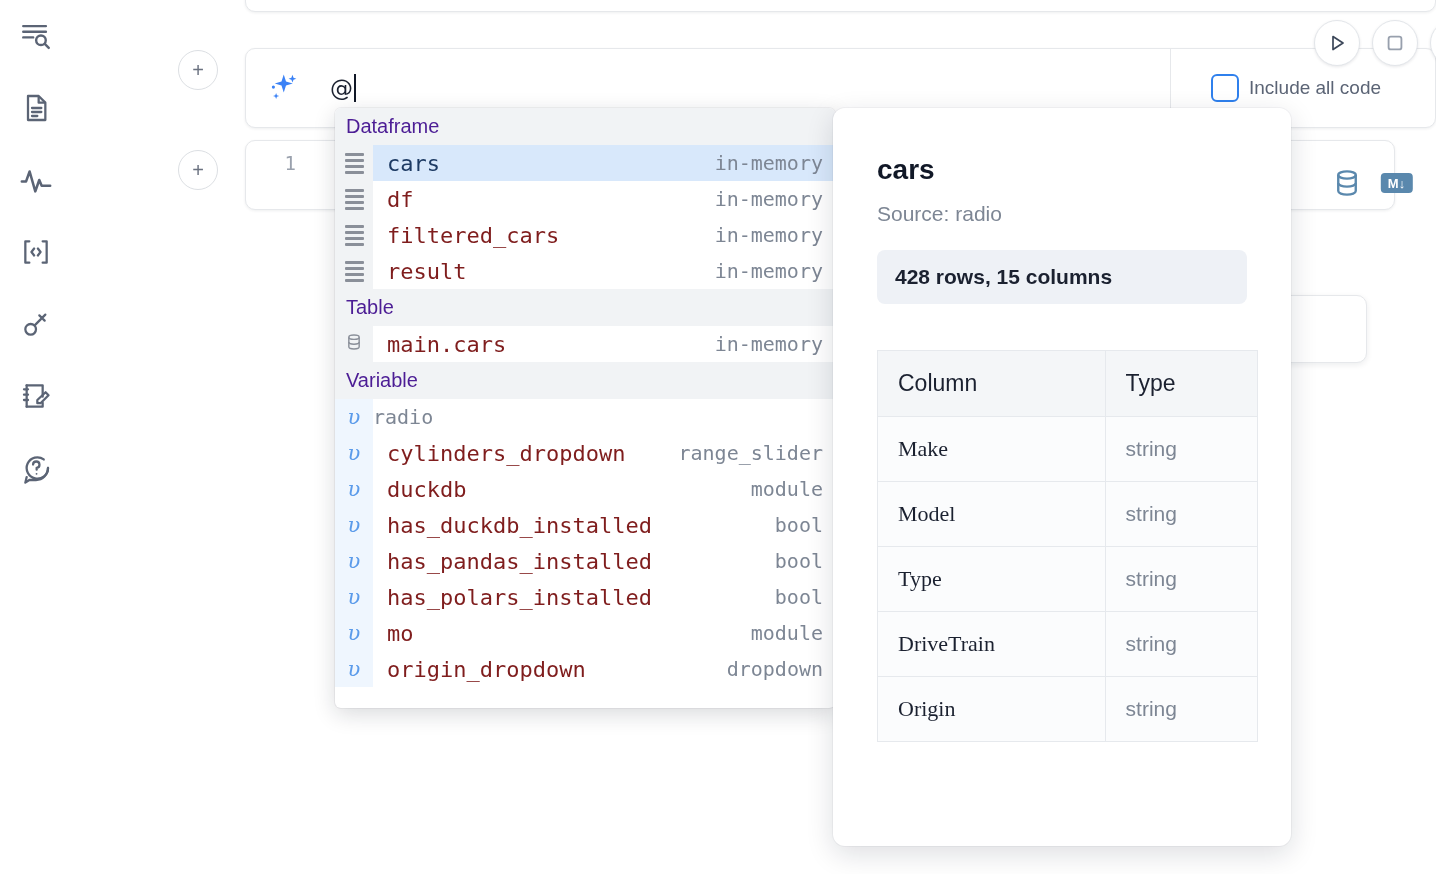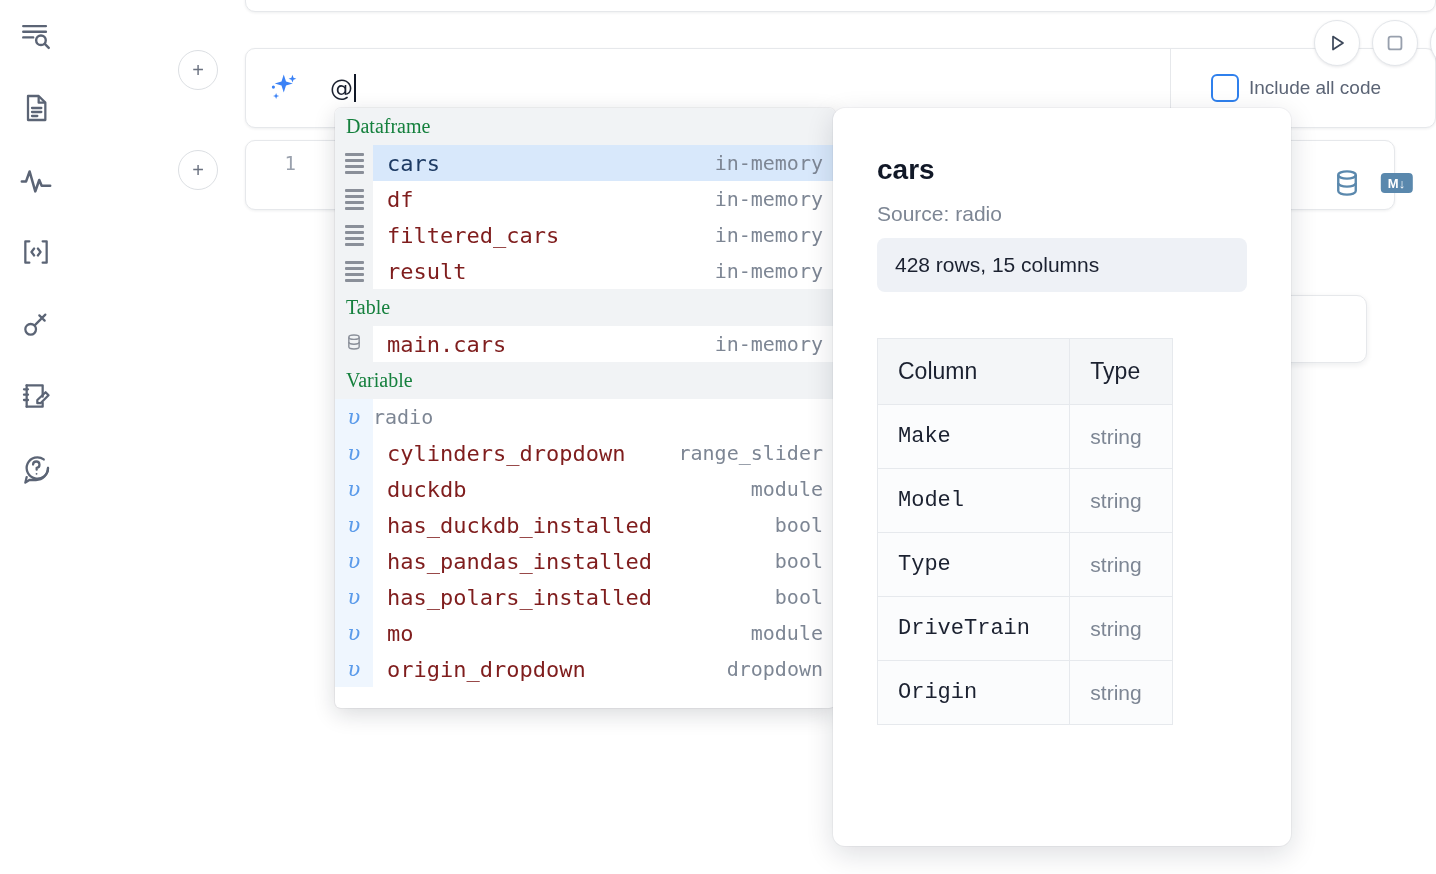--- a/index.html
+++ b/index.html
@@ -95,22 +95,22 @@
   }
 
   
   .ac {
     position: absolute; left: 335px; top: 108px; width: 500px; height: 600px;
     background: #ffffff; border-radius: 6px;
     box-shadow: 0 6px 22px rgba(16,24,40,0.16), 0 0 0 1px rgba(16,24,40,0.05);
     overflow: hidden; z-index: 30;
   }
   .ac-group {
-    height: 37px; background: #f1f3f5; color: #15803d;
-    font-family: Liberation Serif, serif; font-size: 20px;
+    height: 37px; background: #f1f3f5; color: #4c1d95;
+    font-family: Liberation Sans, sans-serif; font-size: 20px;
     display: flex; align-items: center; padding-left: 11px;
   }
   .ac-item { height: 36px; display: flex; align-items: center; background: #ffffff; cursor: pointer; }
   .ac-item.sel { background: #d8e8fb; }
   .ac-gutter {
     width: 38px; height: 100%; flex: 0 0 38px;
     display: flex; align-items: center; justify-content: center;
     background: #f1f3f5;
   }
   .ac-item.var .ac-gutter { background: #eff6fe; }
@@ -135,31 +135,31 @@
   
   .doc {
     position: absolute; left: 833px; top: 108px; width: 458px; height: 738px;
     background: #ffffff; border-radius: 12px;
     box-shadow: 0 8px 28px rgba(16,24,40,0.14), 0 0 0 1px rgba(16,24,40,0.04);
     overflow: hidden; z-index: 40; padding: 0 44px;
   }
   .doc-title { margin-top: 46px; font-size: 28px; font-weight: 700; color: #111827; }
   .doc-source { margin-top: 16px; font-size: 21px; color: #7d8694; }
   .doc-shape {
-    margin-top: 12px; background: #eef1f6; border-radius: 8px;
-    padding: 15px 18px; font-size: 21px; color: #1b2130;
-  }
-  .doc-table { margin-top: 46px; width: 296px; border-collapse: collapse; }
+    margin-top: 24px; background: #eef1f6; border-radius: 8px;
+    padding: 15px 18px; font-size: 21px; color: #1b2130; font-weight: bold;
+  }
+  .doc-table { margin-top: 46px; width: 381px; border-collapse: collapse; }
   .doc-table th {
     text-align: left; font-weight: 400; font-size: 23px; color: #1b2130;
     background: #f4f6f8; border: 1px solid #e6e9ed; padding: 19px 20px;
   }
   .doc-table td {
     border: 1px solid #e6e9ed; padding: 19px 20px;
-    font-family: Liberation Mono, monospace; font-size: 22px; color: #1b2130;
+    font-family: Liberation Serif, serif; font-size: 22px; color: #1b2130;
     background: #fbfcfd;
   }
   .doc-table td.type {
     font-family: "Liberation Sans", sans-serif; font-size: 21px; color: #7d8694;
   }
 </style>
 </head>
 <body>
 
 <div id="root">

